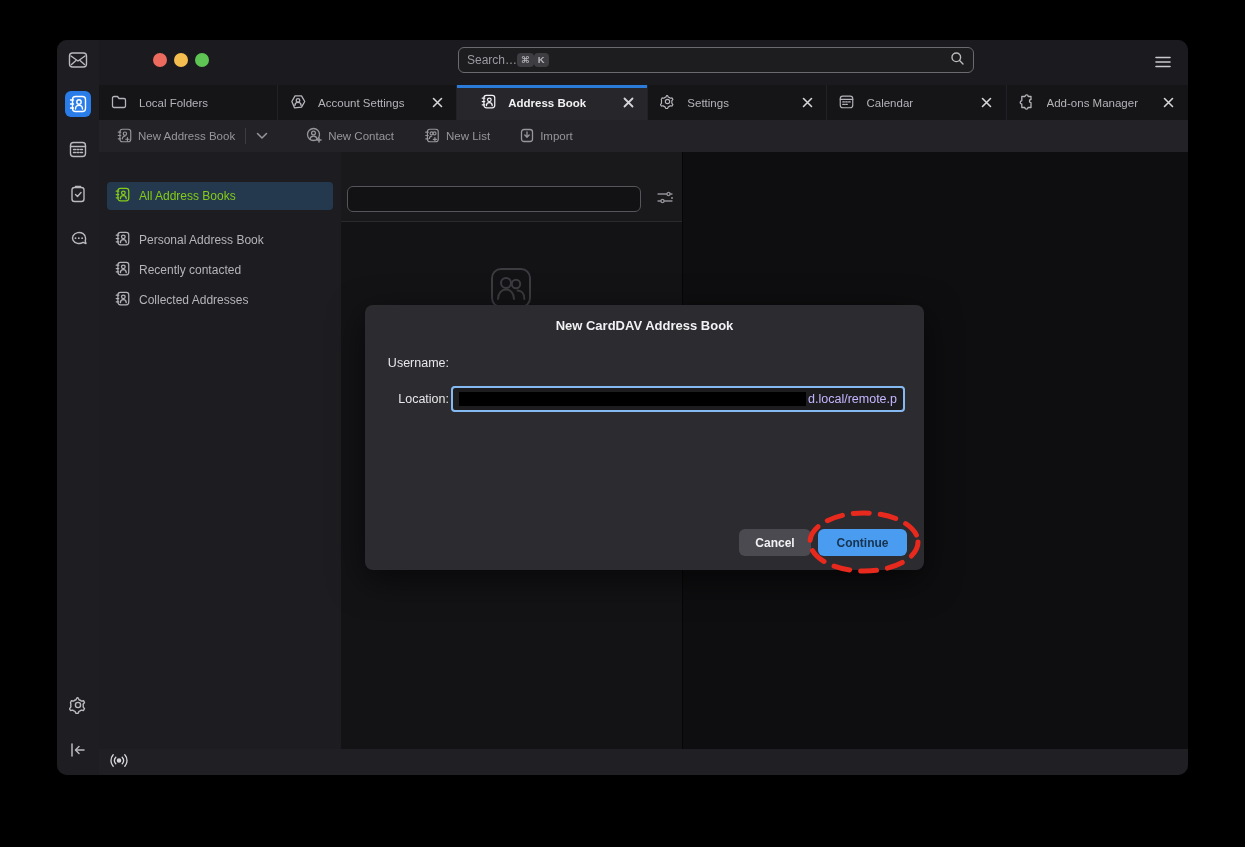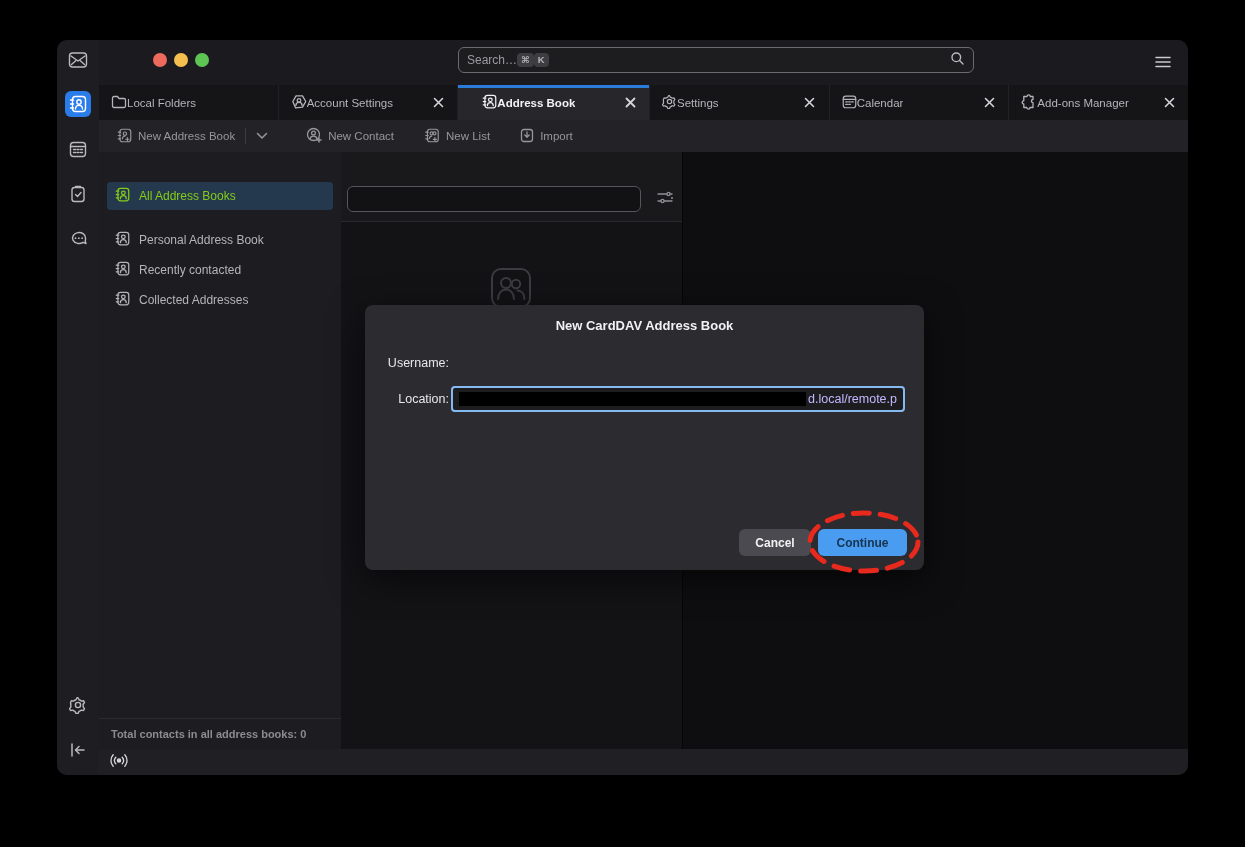--- a/index.html
+++ b/index.html
@@ -25,21 +25,21 @@
   .searchbar { position:absolute; left:359px; top:7px; width:516px; height:26px;
                border:1px solid #6a6a70; border-radius:6px; background:#1d1d20;
                display:flex; align-items:center; padding:0 8px; color:#9a9aa0; font-size:12px; }
   .kbd { background:#3d3d42; color:#b6b6bb; border-radius:4px; font-size:9.5px; font-weight:bold;
          padding:1px 4px; line-height:12px; }
   .searchbar .spacer { flex:1; }
   .hamburger { position:absolute; right:16px; top:13px; width:18px; height:18px; color:#c9c9ce; }
 
   
   .tabbar { position:absolute; left:42px; top:45px; width:1089px; height:35px; background:#151518; display:flex; }
-  .tab { flex:1 1 0; display:flex; align-items:center; gap:0; padding:0 12px; position:relative;
+  .tab { flex:1 1 0; display:flex; align-items:center; gap:12px; padding:0 12px; position:relative;
          color:#b4b4b9; font-size:11.5px; border-right:1px solid #222226; }
   .tab .lbl { white-space:nowrap; overflow:hidden; }
   .tab .grow { flex:1; }
   .tab.active { background:#26262b; color:#f2f2f4; font-weight:bold;padding-left:24px; }
   .tab.active::before { content:""; position:absolute; left:0; top:0; width:100%; height:3px; background:#2b7cd9; }
   .tab svg { flex:0 0 auto; }
   .tab-close { width:14px; height:14px; color:#d6d6da; display:flex; align-items:center; justify-content:center; }
 
   
   .actionbar { position:absolute; left:42px; top:80px; width:1089px; height:32px; background:#232327;
@@ -382,21 +382,20 @@
             <svg width="15" height="15" viewBox="0 0 18 18" fill="none" stroke="currentColor" stroke-width="1.5">
               <rect x="3.5" y="1.5" width="13" height="15" rx="3"></rect>
                 <path d="M1.5 5 h3 M1.5 9 h3 M1.5 13 h3"></path>
               <circle cx="10" cy="7" r="2.2"></circle>
                 <path d="M6.5 14 c0-2.3 1.6-3.6 3.5-3.6 s3.5 1.3 3.5 3.6"></path>
             </svg>
           </span>
           <span>Collected Addresses</span>
         </div>
       </div>
-      <div class="books-footer">Total contacts in all address books: 0</div>
     </div>
 
     <div class="cards-pane">
       <div class="cards-header">
         <input class="cards-search" style="">
         <span class="disp-btn">
           <svg width="18" height="16" viewBox="0 0 18 16" fill="none" stroke="currentColor" stroke-width="1.3">
             <path d="M2 4 h9 M14 4 h2"></path>
               <circle cx="12.5" cy="4" r="1.6"></circle>
             <path d="M2 11 h3 M8 11 h8"></path>

